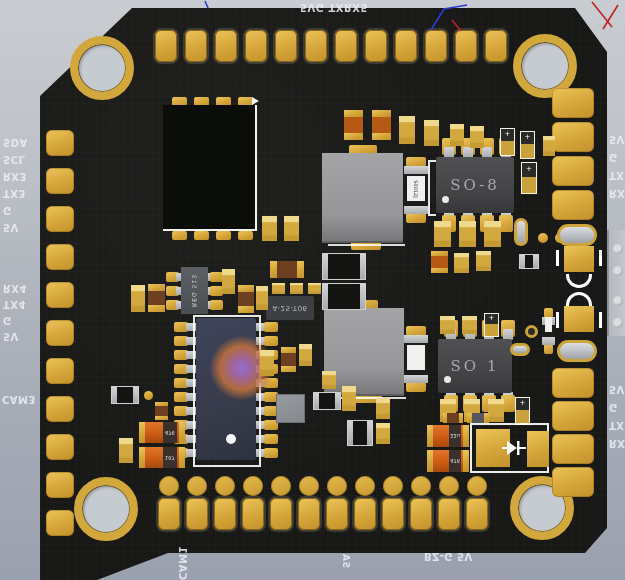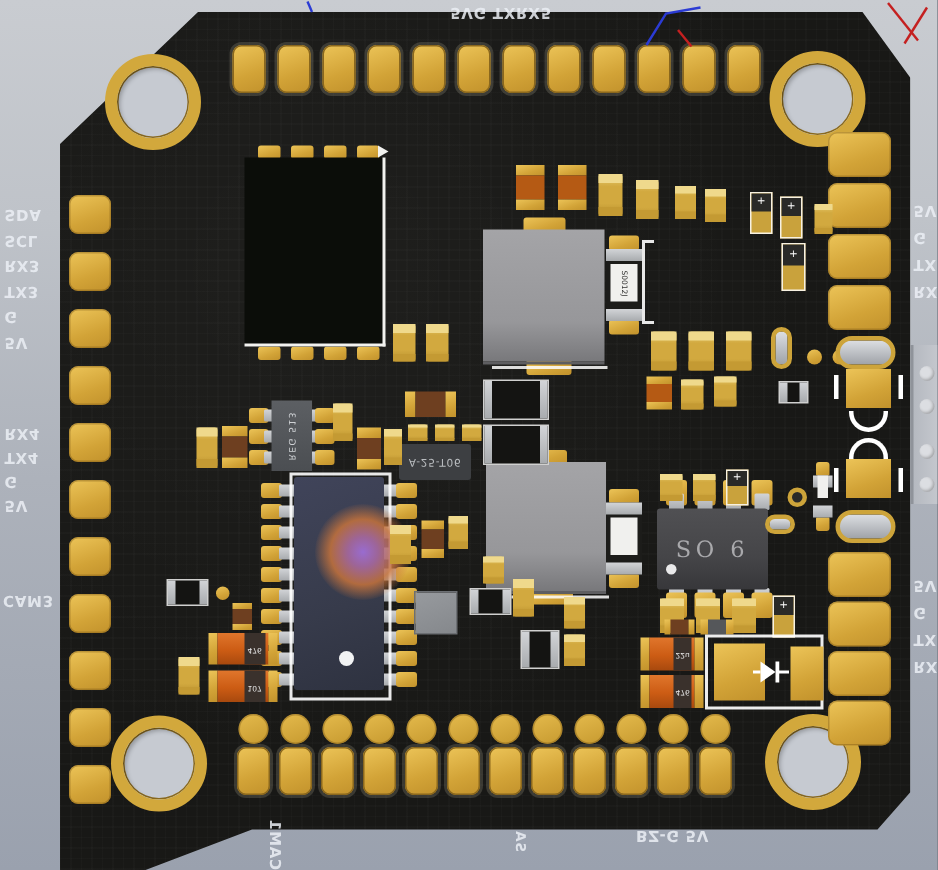--- a/index.html
+++ b/index.html
@@ -142,39 +142,61 @@
       <div style="position: absolute; left: 30.5px; top: 94px; width: 30px; height: 11px; background: linear-gradient(160deg, rgb(236, 196, 88), rgb(210, 163, 55) 60%, rgb(194, 146, 44)); border-radius: 2px;"></div>
       <div style="position: absolute; left: 2px; top: 8px; width: 81px; height: 88px; background: linear-gradient(rgb(164, 164, 167), rgb(151, 151, 154) 70%, rgb(120, 120, 123)); border-bottom: 2px solid rgb(94, 94, 97);"></div>
       <div style="position: absolute; left: 8px; top: 99px; width: 77px; height: 2px; background: rgba(255, 255, 255, 0.85);"></div>
     </div>
     <div style="position: absolute; left: 322px; top: 300px; width: 88px; height: 104px; z-index: 3;">
       <div style="position: absolute; left: 28px; top: 0px; width: 28px; height: 10px; background: linear-gradient(160deg, rgb(236, 196, 88), rgb(210, 163, 55) 60%, rgb(194, 146, 44)); border-radius: 2px;"></div>
       <div style="position: absolute; left: 30px; top: 92px; width: 30px; height: 11px; background: linear-gradient(160deg, rgb(236, 196, 88), rgb(210, 163, 55) 60%, rgb(194, 146, 44)); border-radius: 2px;"></div>
       <div style="position: absolute; left: 2px; top: 8px; width: 80px; height: 86px; background: linear-gradient(rgb(164, 164, 167), rgb(151, 151, 154) 70%, rgb(120, 120, 123)); border-bottom: 2px solid rgb(94, 94, 97);"></div>
       <div style="position: absolute; left: 8px; top: 97px; width: 76px; height: 2px; background: rgba(255, 255, 255, 0.85);"></div>
     </div>
+    <div style="position: absolute; left: 436px; top: 138px; width: 78px; height: 94px; z-index: 3;">
+      <div style="position: absolute; left: 6px; top: 0px; width: 14px; height: 17px; background: linear-gradient(160deg, rgb(236, 196, 88), rgb(210, 163, 55) 60%, rgb(194, 146, 44)); border-radius: 2px;"></div>
+      <div style="position: absolute; left: 8px; top: 9px; width: 10px; height: 11px; background: linear-gradient(rgb(210, 212, 215), rgb(168, 171, 174)); border-radius: 1px;"></div>
+      <div style="position: absolute; left: 8px; top: 74px; width: 10px; height: 11px; background: linear-gradient(rgb(210, 212, 215), rgb(168, 171, 174)); border-radius: 1px;"></div>
+      <div style="position: absolute; left: 6px; top: 77px; width: 14px; height: 17px; background: linear-gradient(160deg, rgb(236, 196, 88), rgb(210, 163, 55) 60%, rgb(194, 146, 44)); border-radius: 2px;"></div>
+      <div style="position: absolute; left: 25px; top: 0px; width: 14px; height: 17px; background: linear-gradient(160deg, rgb(236, 196, 88), rgb(210, 163, 55) 60%, rgb(194, 146, 44)); border-radius: 2px;"></div>
+      <div style="position: absolute; left: 27px; top: 9px; width: 10px; height: 11px; background: linear-gradient(rgb(210, 212, 215), rgb(168, 171, 174)); border-radius: 1px;"></div>
+      <div style="position: absolute; left: 27px; top: 74px; width: 10px; height: 11px; background: linear-gradient(rgb(210, 212, 215), rgb(168, 171, 174)); border-radius: 1px;"></div>
+      <div style="position: absolute; left: 25px; top: 77px; width: 14px; height: 17px; background: linear-gradient(160deg, rgb(236, 196, 88), rgb(210, 163, 55) 60%, rgb(194, 146, 44)); border-radius: 2px;"></div>
+      <div style="position: absolute; left: 44px; top: 0px; width: 14px; height: 17px; background: linear-gradient(160deg, rgb(236, 196, 88), rgb(210, 163, 55) 60%, rgb(194, 146, 44)); border-radius: 2px;"></div>
+      <div style="position: absolute; left: 46px; top: 9px; width: 10px; height: 11px; background: linear-gradient(rgb(210, 212, 215), rgb(168, 171, 174)); border-radius: 1px;"></div>
+      <div style="position: absolute; left: 46px; top: 74px; width: 10px; height: 11px; background: linear-gradient(rgb(210, 212, 215), rgb(168, 171, 174)); border-radius: 1px;"></div>
+      <div style="position: absolute; left: 44px; top: 77px; width: 14px; height: 17px; background: linear-gradient(160deg, rgb(236, 196, 88), rgb(210, 163, 55) 60%, rgb(194, 146, 44)); border-radius: 2px;"></div>
+      <div style="position: absolute; left: 63px; top: 0px; width: 14px; height: 17px; background: linear-gradient(160deg, rgb(236, 196, 88), rgb(210, 163, 55) 60%, rgb(194, 146, 44)); border-radius: 2px;"></div>
+      <div style="position: absolute; left: 65px; top: 9px; width: 10px; height: 11px; background: linear-gradient(rgb(210, 212, 215), rgb(168, 171, 174)); border-radius: 1px;"></div>
+      <div style="position: absolute; left: 65px; top: 74px; width: 10px; height: 11px; background: linear-gradient(rgb(210, 212, 215), rgb(168, 171, 174)); border-radius: 1px;"></div>
+      <div style="position: absolute; left: 63px; top: 77px; width: 14px; height: 17px; background: linear-gradient(160deg, rgb(236, 196, 88), rgb(210, 163, 55) 60%, rgb(194, 146, 44)); border-radius: 2px;"></div>
+      <div style="position: absolute; left: 0px; top: 19px; width: 78px; height: 56px; background: linear-gradient(rgb(80, 80, 83), rgb(69, 69, 72) 60%, rgb(55, 55, 58)); border-radius: 2px; display: flex; align-items: center; justify-content: center;">
+        <span style="font-family: &quot;DejaVu Serif&quot;, serif; font-size: 15px; letter-spacing: 3px; color: rgb(169, 169, 172);">SO-8</span>
+        <div style="position: absolute; left: 6px; bottom: 10px; width: 7px; height: 7px; border-radius: 50%; background: rgb(233, 233, 234);"></div>
+      </div>
+    </div>
     <div style="position: absolute; left: 438px; top: 320px; width: 74px; height: 92px; z-index: 3;">
       <div style="position: absolute; left: 6px; top: 0px; width: 14px; height: 17px; background: linear-gradient(160deg, rgb(236, 196, 88), rgb(210, 163, 55) 60%, rgb(194, 146, 44)); border-radius: 2px;"></div>
       <div style="position: absolute; left: 8px; top: 9px; width: 10px; height: 11px; background: linear-gradient(rgb(210, 212, 215), rgb(168, 171, 174)); border-radius: 1px;"></div>
       <div style="position: absolute; left: 8px; top: 72px; width: 10px; height: 11px; background: linear-gradient(rgb(210, 212, 215), rgb(168, 171, 174)); border-radius: 1px;"></div>
       <div style="position: absolute; left: 6px; top: 75px; width: 14px; height: 17px; background: linear-gradient(160deg, rgb(236, 196, 88), rgb(210, 163, 55) 60%, rgb(194, 146, 44)); border-radius: 2px;"></div>
       <div style="position: absolute; left: 25px; top: 0px; width: 14px; height: 17px; background: linear-gradient(160deg, rgb(236, 196, 88), rgb(210, 163, 55) 60%, rgb(194, 146, 44)); border-radius: 2px;"></div>
       <div style="position: absolute; left: 27px; top: 9px; width: 10px; height: 11px; background: linear-gradient(rgb(210, 212, 215), rgb(168, 171, 174)); border-radius: 1px;"></div>
       <div style="position: absolute; left: 27px; top: 72px; width: 10px; height: 11px; background: linear-gradient(rgb(210, 212, 215), rgb(168, 171, 174)); border-radius: 1px;"></div>
       <div style="position: absolute; left: 25px; top: 75px; width: 14px; height: 17px; background: linear-gradient(160deg, rgb(236, 196, 88), rgb(210, 163, 55) 60%, rgb(194, 146, 44)); border-radius: 2px;"></div>
       <div style="position: absolute; left: 44px; top: 0px; width: 14px; height: 17px; background: linear-gradient(160deg, rgb(236, 196, 88), rgb(210, 163, 55) 60%, rgb(194, 146, 44)); border-radius: 2px;"></div>
       <div style="position: absolute; left: 46px; top: 9px; width: 10px; height: 11px; background: linear-gradient(rgb(210, 212, 215), rgb(168, 171, 174)); border-radius: 1px;"></div>
       <div style="position: absolute; left: 46px; top: 72px; width: 10px; height: 11px; background: linear-gradient(rgb(210, 212, 215), rgb(168, 171, 174)); border-radius: 1px;"></div>
       <div style="position: absolute; left: 44px; top: 75px; width: 14px; height: 17px; background: linear-gradient(160deg, rgb(236, 196, 88), rgb(210, 163, 55) 60%, rgb(194, 146, 44)); border-radius: 2px;"></div>
       <div style="position: absolute; left: 63px; top: 0px; width: 14px; height: 17px; background: linear-gradient(160deg, rgb(236, 196, 88), rgb(210, 163, 55) 60%, rgb(194, 146, 44)); border-radius: 2px;"></div>
       <div style="position: absolute; left: 65px; top: 9px; width: 10px; height: 11px; background: linear-gradient(rgb(210, 212, 215), rgb(168, 171, 174)); border-radius: 1px;"></div>
       <div style="position: absolute; left: 65px; top: 72px; width: 10px; height: 11px; background: linear-gradient(rgb(210, 212, 215), rgb(168, 171, 174)); border-radius: 1px;"></div>
       <div style="position: absolute; left: 63px; top: 75px; width: 14px; height: 17px; background: linear-gradient(160deg, rgb(236, 196, 88), rgb(210, 163, 55) 60%, rgb(194, 146, 44)); border-radius: 2px;"></div>
       <div style="position: absolute; left: 0px; top: 19px; width: 74px; height: 54px; background: linear-gradient(rgb(80, 80, 83), rgb(69, 69, 72) 60%, rgb(55, 55, 58)); border-radius: 2px; display: flex; align-items: center; justify-content: center;">
-        <span style="font-family: &quot;DejaVu Serif&quot;, serif; font-size: 15px; letter-spacing: 3px; color: rgb(169, 169, 172);">SO 6</span>
+        <span style="font-family: &quot;DejaVu Serif&quot;, serif; font-size: 15px; letter-spacing: 3px; color: rgb(169, 169, 172);">SO 1</span>
         <div style="position: absolute; left: 6px; bottom: 10px; width: 7px; height: 7px; border-radius: 50%; background: rgb(233, 233, 234);"></div>
       </div>
     </div>
     <div style="position: absolute; left: 174px; top: 314px; width: 104px; height: 152px; z-index: 3;">
       <div style="position: absolute; left: 0px; top: 8px; width: 14px; height: 10px; background: linear-gradient(160deg, rgb(236, 196, 88), rgb(210, 163, 55) 60%, rgb(194, 146, 44)); border-radius: 2px;"></div>
       <div style="position: absolute; left: 12px; top: 9px; width: 11px; height: 8px; background: linear-gradient(rgb(210, 212, 215), rgb(168, 171, 174)); border-radius: 1px;"></div>
       <div style="position: absolute; left: 81px; top: 9px; width: 11px; height: 8px; background: linear-gradient(rgb(210, 212, 215), rgb(168, 171, 174)); border-radius: 1px;"></div>
       <div style="position: absolute; left: 90px; top: 8px; width: 14px; height: 10px; background: linear-gradient(160deg, rgb(236, 196, 88), rgb(210, 163, 55) 60%, rgb(194, 146, 44)); border-radius: 2px;"></div>
       <div style="position: absolute; left: 0px; top: 22px; width: 14px; height: 10px; background: linear-gradient(160deg, rgb(236, 196, 88), rgb(210, 163, 55) 60%, rgb(194, 146, 44)); border-radius: 2px;"></div>
       <div style="position: absolute; left: 12px; top: 23px; width: 11px; height: 8px; background: linear-gradient(rgb(210, 212, 215), rgb(168, 171, 174)); border-radius: 1px;"></div>

